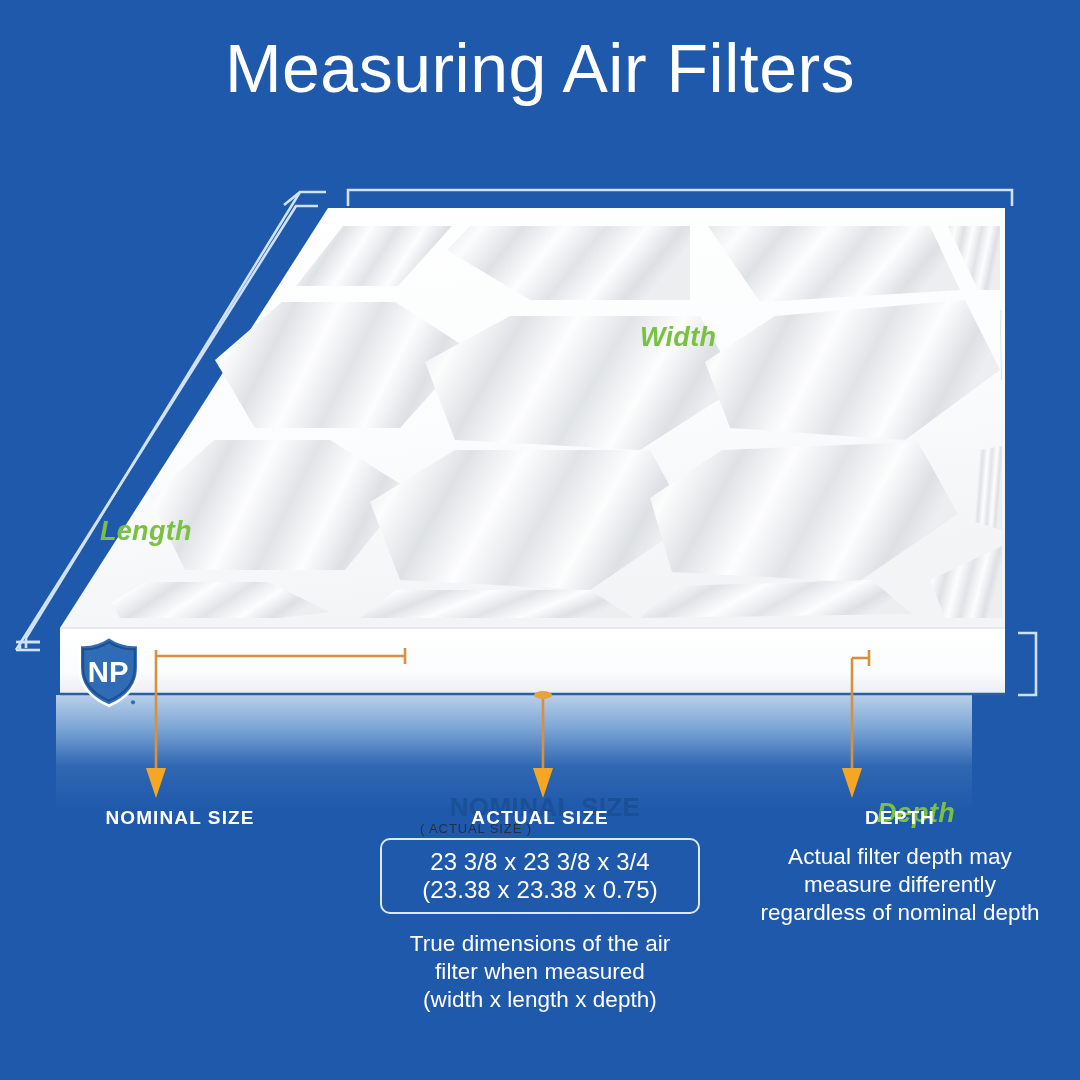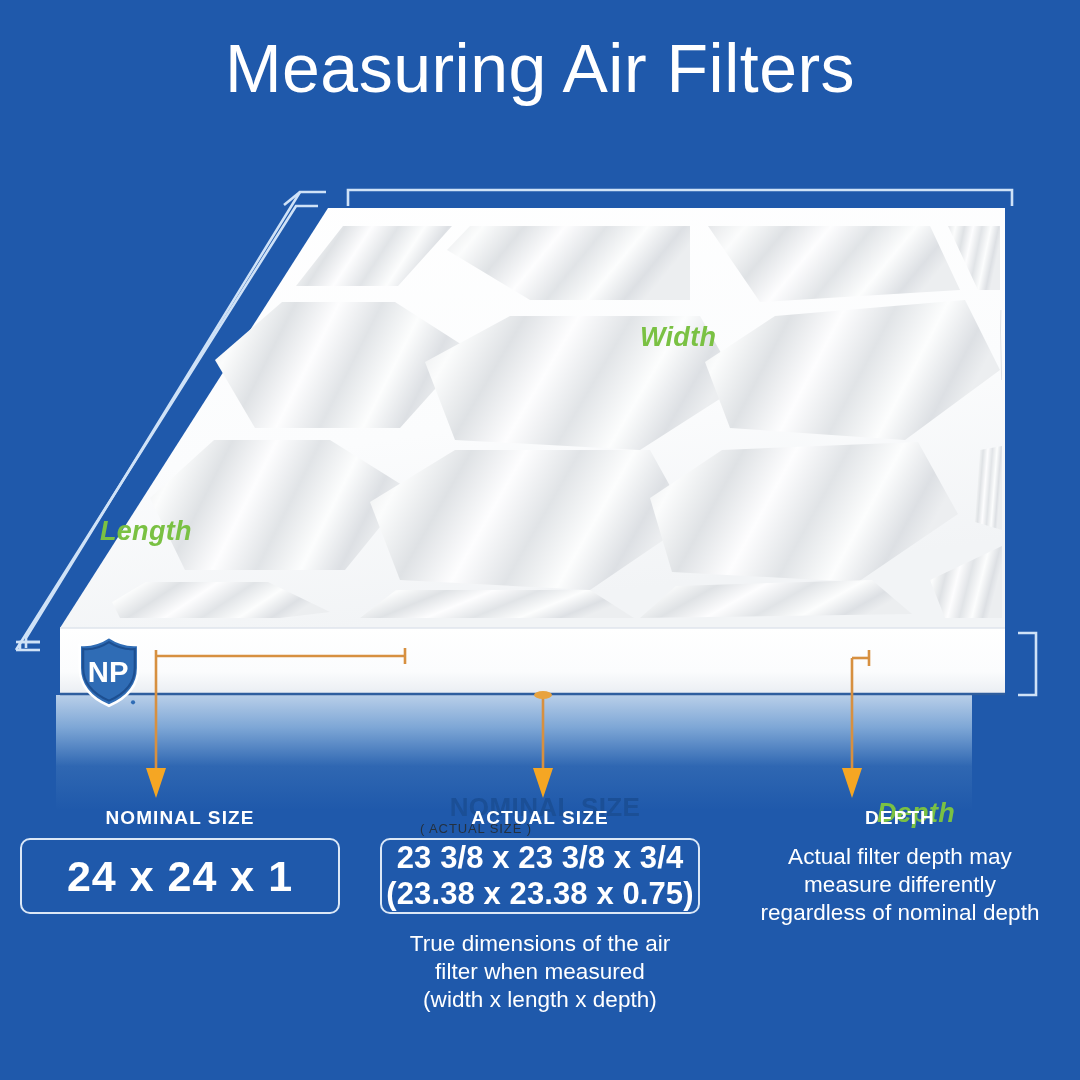--- a/index.html
+++ b/index.html
@@ -115,22 +115,22 @@
     box-sizing: border-box;
     margin: 0 6px;
   }
   .box-big {
     font-size: 43px;
     font-weight: bold;
     letter-spacing: 1px;
     line-height: 1;
   }
   .box-line {
-    font-size: 31px;
-    font-weight: 700;
+    font-size: 24px;
+    font-weight: 400;
     line-height: 1.17;
     letter-spacing: 0.1px;
   }
   .box-line.caps { letter-spacing: 0.6px; }
   .card-caption {
     margin-top: 16px;
     color: #ffffff;
     font-size: 22.5px;
     line-height: 1.24;
     letter-spacing: 0.05px;
@@ -269,23 +269,20 @@
     <div class="dim-label" id="label-depth">Depth</div>
 
     <div id="nominal-on-frame">NOMINAL SIZE</div>
     <div id="actual-on-frame">( ACTUAL SIZE )</div>
   </div>
 
   <div id="cards">
 
     <div class="card">
       <div class="card-heading">NOMINAL SIZE</div>
-      <div class="card-box">
-        <div class="box-big">24 x 24 x 1</div>
-      </div>
     </div>
 
     <div class="card">
       <div class="card-heading">ACTUAL SIZE</div>
       <div class="card-box">
         <div class="box-line">23 3/8 x 23 3/8 x 3/4</div>
         <div class="box-line">(23.38 x 23.38 x 0.75)</div>
       </div>
       <div class="card-caption">
         <div>True dimensions of the air</div>

